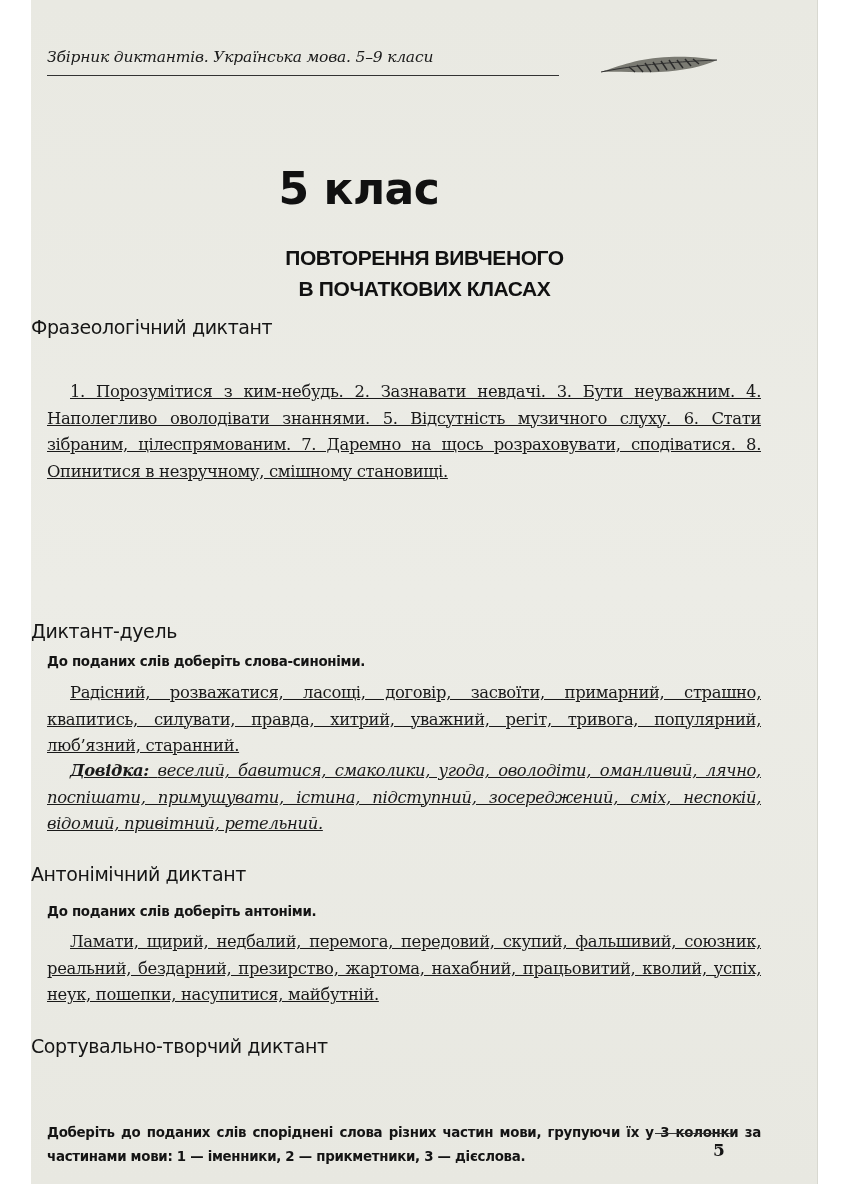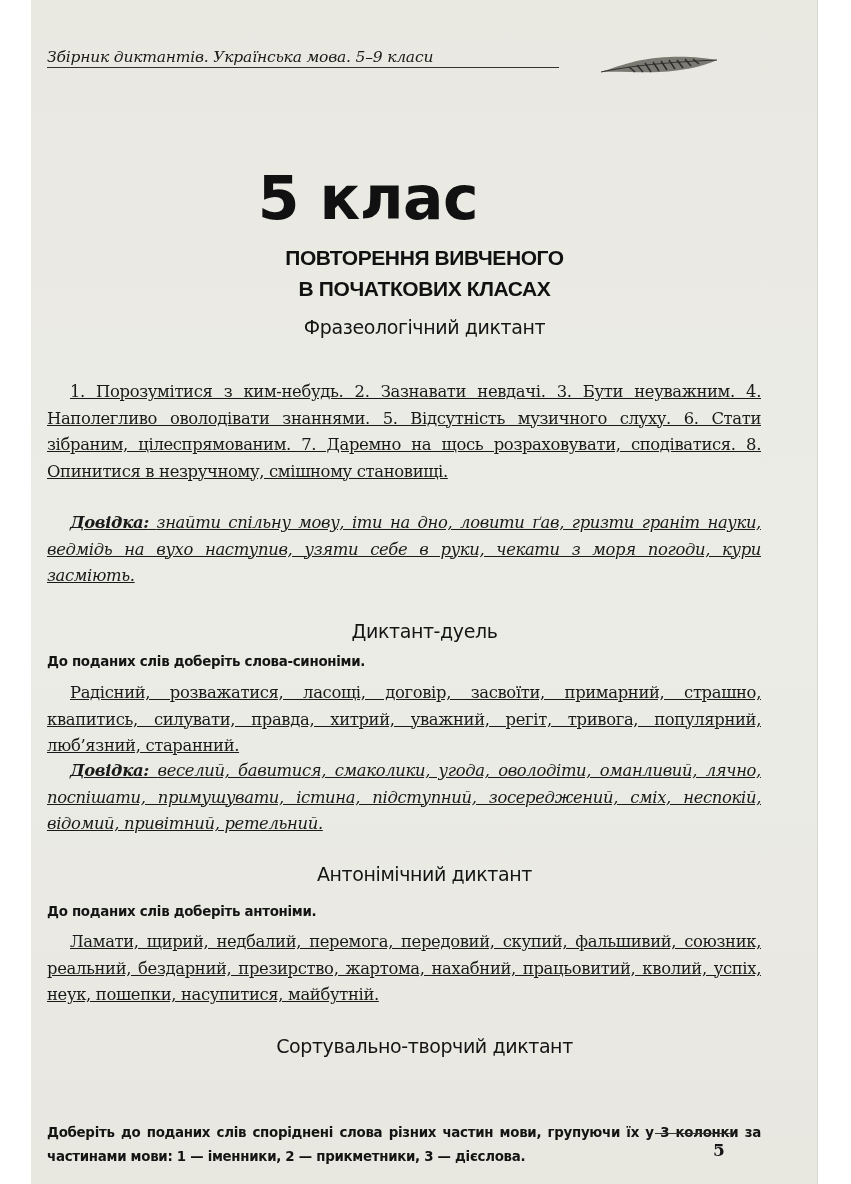--- a/index.html
+++ b/index.html
@@ -20,53 +20,53 @@
   .running-head {
     position: absolute;
     left: 16px; top: 48px;
     width: 512px;
     font-family: "DejaVu Serif", serif;
     font-style: italic;
     font-size: 15.5px;
     color: #1a1a1a;
     letter-spacing: -0.2px;
     border-bottom: 1.2px solid #333;
-    padding-bottom: 1px;
+    padding-bottom: 9px;
     white-space: nowrap;
   }
   .leaf {
     position: absolute;
     left: 568px; top: 52px;
     width: 120px; height: 24px;
   }
   .chapter {
     position: absolute;
-    left: 9px; top: 163px; width: 656px;
+    left: 0; top: 163px; width: 656px;
     text-align: center;
     font-family: "DejaVu Sans", sans-serif;
     font-weight: bold;
-    font-size: 60px;
+    font-size: 44px;
     color: #111;
     letter-spacing: -0.5px;
   }
   .section-title {
     position: absolute;
     left: 0; top: 242px; width: 787px;
     text-align: center;
     font-family: Liberation Sans, sans-serif;
     font-weight: bold;
     font-size: 21px;
     line-height: 31px;
     color: #111;
     letter-spacing: -0.4px;
   }
   .sub {
     position: absolute;
     left: 0; width: 787px;
-    text-align: center;
+    text-align: left;
     font-family: "DejaVu Sans", sans-serif;
     font-size: 19px;
     color: #151515;
     letter-spacing: -0.4px;
   }
   .task {
     position: absolute;
     left: 16px; width: 700px;
     font-family: "DejaVu Sans", sans-serif;
     font-weight: bold;
@@ -129,24 +129,20 @@
 
   <div class="chapter">5 клас</div>
 
   <div class="section-title">
     <div>ПОВТОРЕННЯ ВИВЧЕНОГО</div>
     <div>В ПОЧАТКОВИХ КЛАСАХ</div>
   </div>
 
   <div class="sub" style="top:316px">Фразеологічний диктант</div>
   <div class="body-text" style="top:379px">1. Порозумітися з ким-небудь. 2. Зазнавати невдачі. 3. Бути неуважним. 4. Наполегливо оволодівати знаннями. 5. Відсутність музичного слуху. 6. Стати зібраним, цілеспрямованим. 7. Даремно на щось розраховувати, сподіватися. 8. Опинитися в незручному, смішному становищі.</div>
-  <div class="body-text italic" style="top:510px">
-    <span class="lead">Довідка:</span>
-    <span>знайти спільну мову, іти на дно, ловити ґав, гризти граніт науки, ведмідь на вухо наступив, узяти себе в руки, чекати з моря погоди, кури засміють.</span>
-  </div>
 
   <div class="sub" style="top:620px">Диктант-дуель</div>
   <div class="task" style="top:650px">До поданих слів доберіть слова-синоніми.</div>
   <div class="body-text" style="top:680px">Радісний, розважатися, ласощі, договір, засвоїти, примарний, страшно, квапитись, силувати, правда, хитрий, уважний, регіт, тривога, популярний, люб’язний, старанний.</div>
   <div class="body-text italic" style="top:758px">
     <span class="lead">Довідка:</span>
     <span>веселий, бавитися, смаколики, угода, оволодіти, оманливий, лячно, поспішати, примушувати, істина, підступний, зосереджений, сміх, неспокій, відомий, привітний, ретельний.</span>
   </div>
 
   <div class="sub" style="top:863px">Антонімічний диктант</div>

